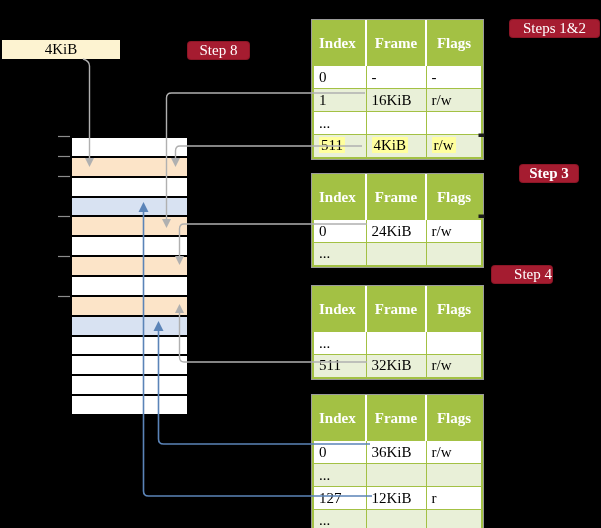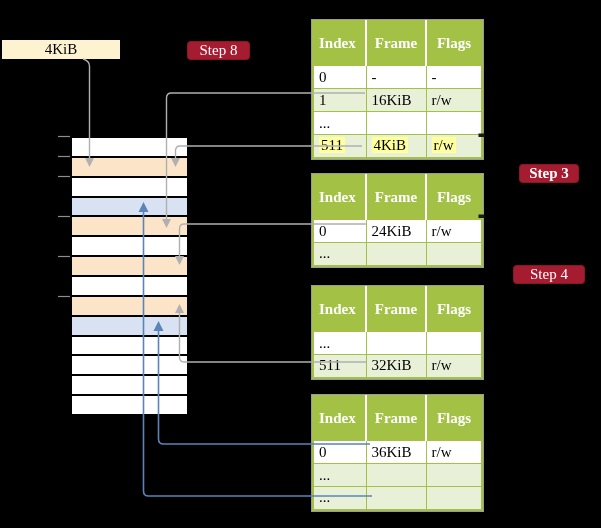--- a/index.html
+++ b/index.html
@@ -19,21 +19,21 @@
 
   
   .badge{
     position:absolute;background:#a51c30;color:#fff;
     font-size:15px;line-height:17px;height:17px;text-align:center;
     border-radius:3px;box-shadow:0 0 0 1px #8c1626;
   }
   .badge.step0{left:188px;top:42px;width:61px;}
   .badge.steps12{left:510px;top:20px;width:89px;}
   .badge.step3{left:520px;top:165px;width:58px;font-weight:bold;}
-  .badge.step4{left:514px;top:266px;width:70px;}
+  .badge.step4{left:492px;top:266px;width:60px;text-align:right;}
 
   
   .memstack{
     position:absolute;left:70px;top:136px;width:119px;height:280px;
     background:#fff;border:2px solid #000;box-sizing:border-box;
     display:flex;flex-direction:column;
   }
   .mrow{flex:1 1 0;border-top:2px solid #000;}
   .mrow:first-child{border-top:none;}
   .mrow.white{background:#ffffff;}
@@ -71,20 +71,21 @@
 </head>
 <body>
 
 <div class="canvas">
 
   <div class="ptr-box">
     <span>4KiB</span>
   </div>
 
   <div class="badge step0">Step 8</div>
+  <div class="badge steps12">Steps 1&amp;2</div>
   <div class="badge step3">Step 3</div>
   <div class="badge step4">Step 4</div>
 
   <div class="memstack">
       <div class="mrow white"></div>
       <div class="mrow peach"></div>
       <div class="mrow white"></div>
       <div class="mrow blue"></div>
       <div class="mrow peach"></div>
       <div class="mrow white"></div>
@@ -205,20 +206,25 @@
     <tbody>
       <tr>
         <td>0</td>
         <td>36KiB</td>
         <td>r/w</td>
       </tr>
       <tr class="alt">
         <td>...</td>
         <td></td>
         <td></td>
+      </tr>
+      <tr>
+        <td>127</td>
+        <td>12KiB</td>
+        <td>r</td>
       </tr>
       <tr class="alt">
         <td>...</td>
         <td></td>
         <td></td>
       </tr>
     </tbody>
   </table>
 
   <svg class="overlay" width="601" height="528" viewBox="0 0 601 528">

